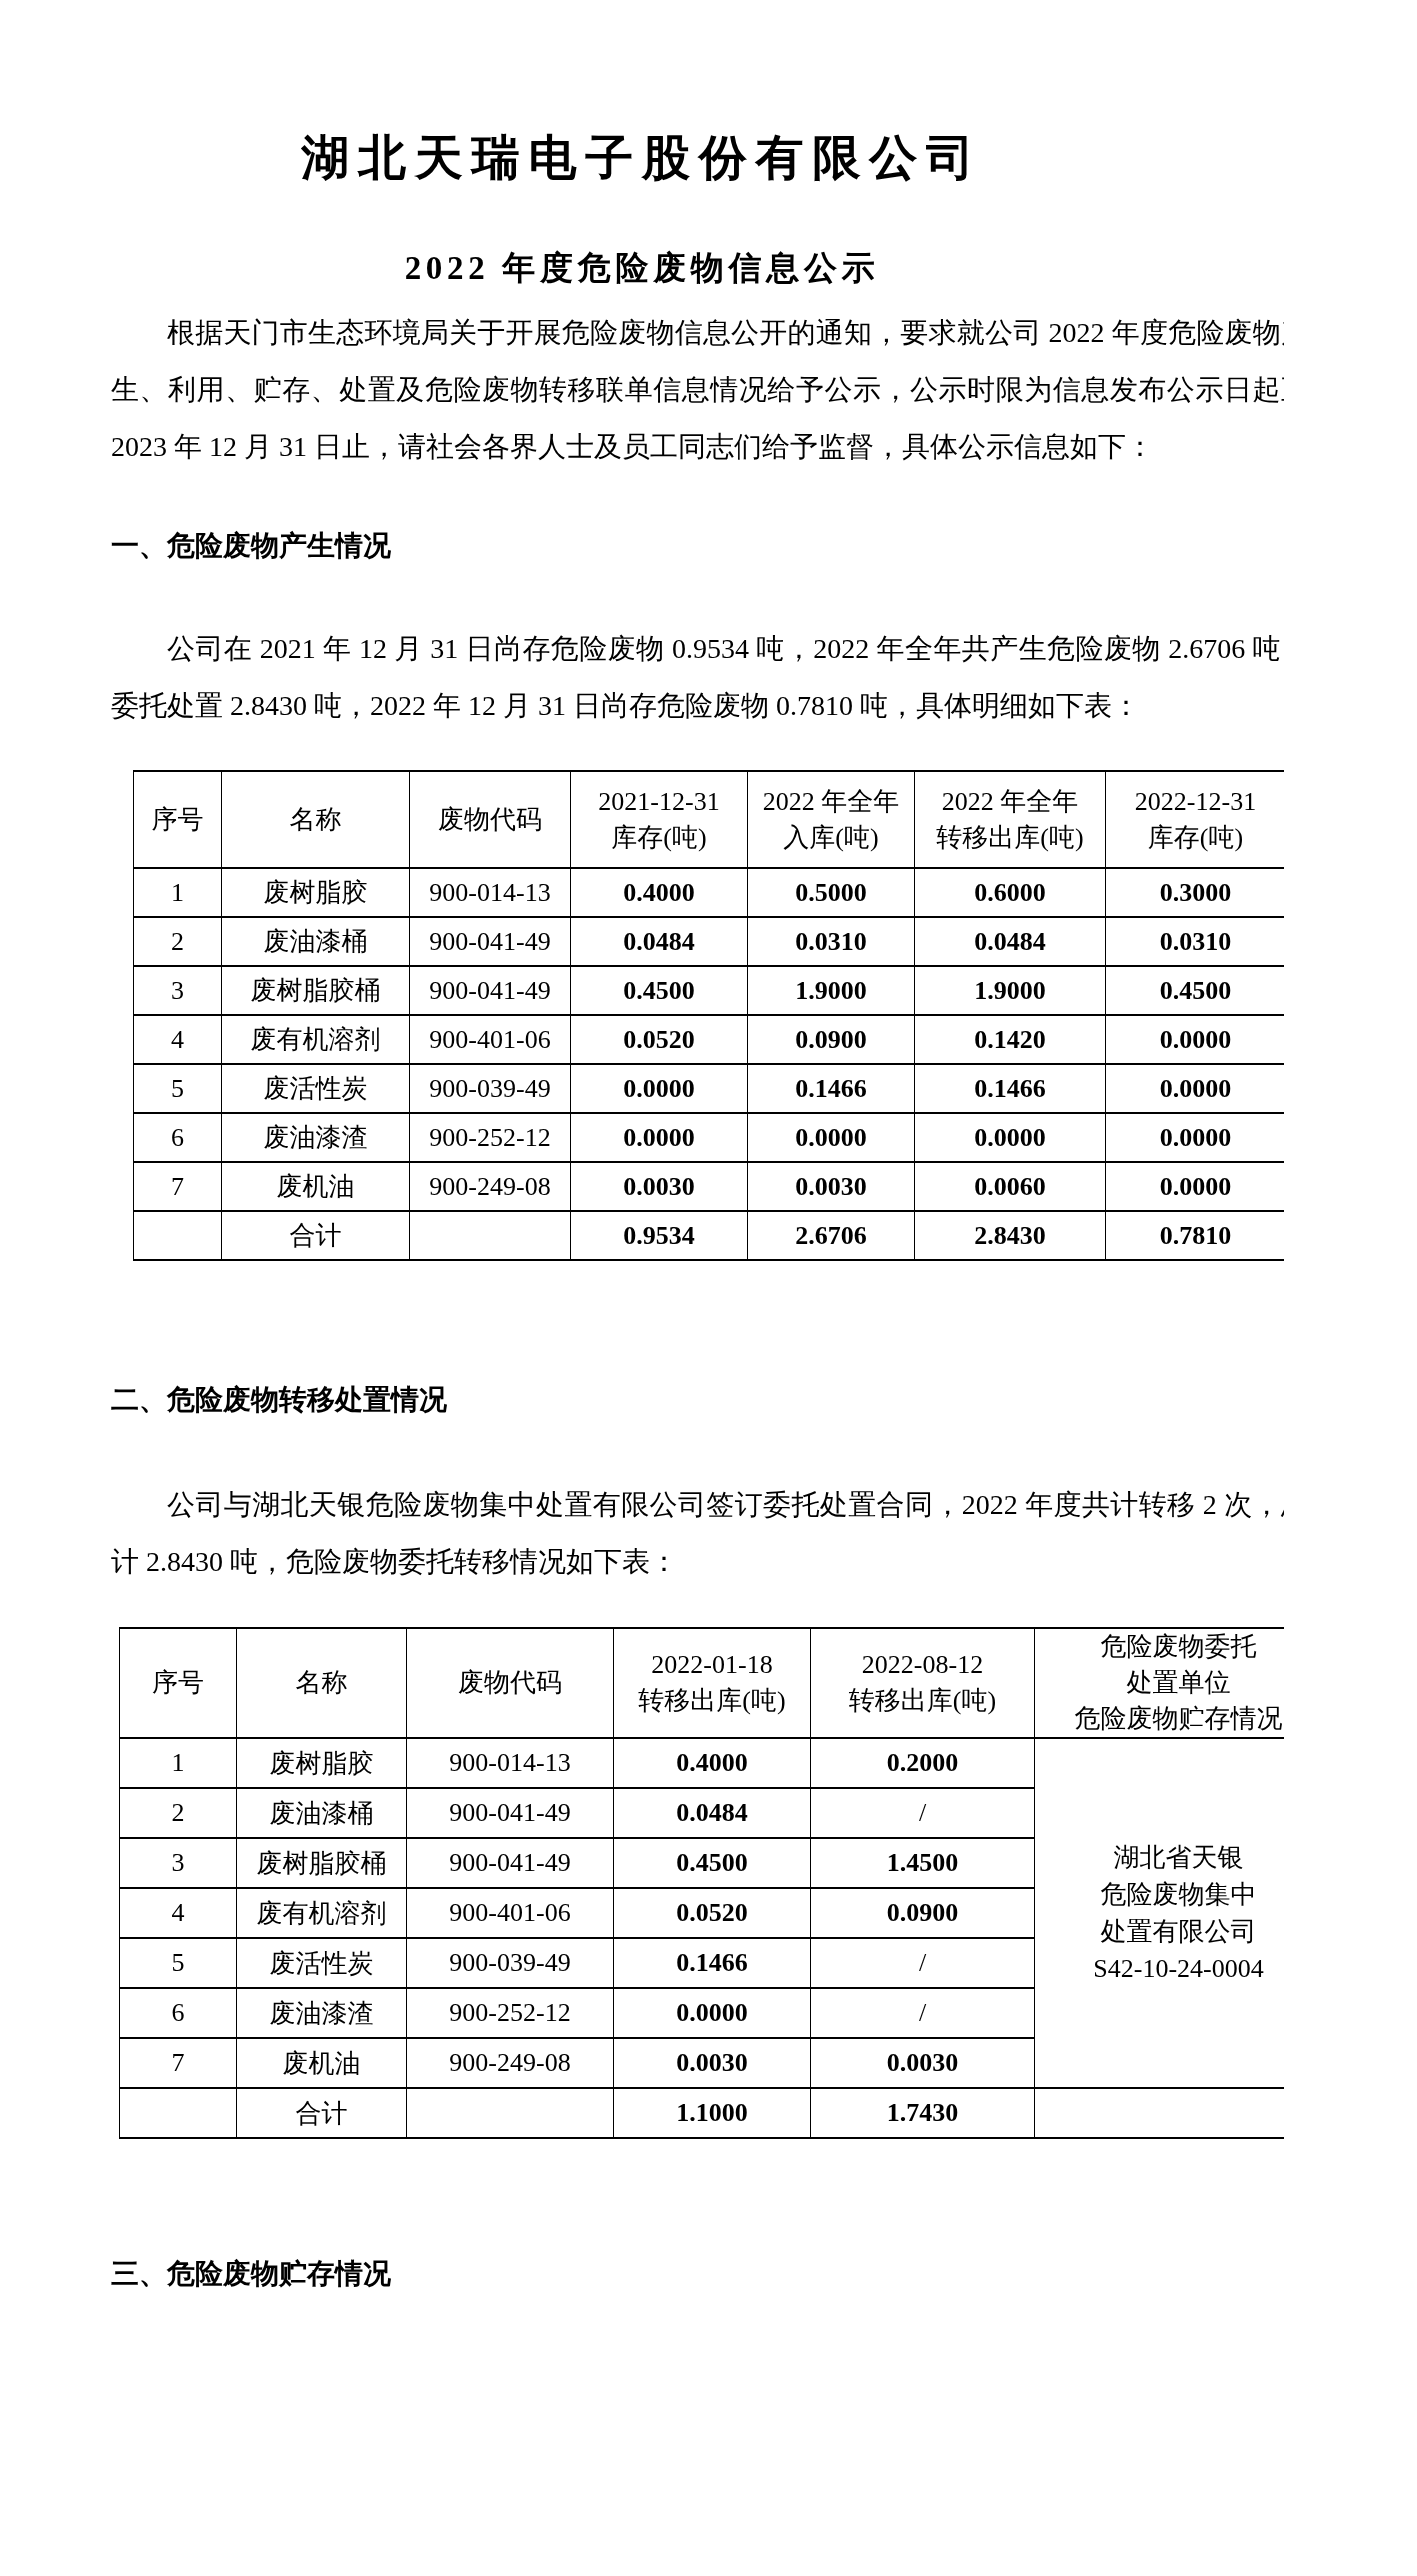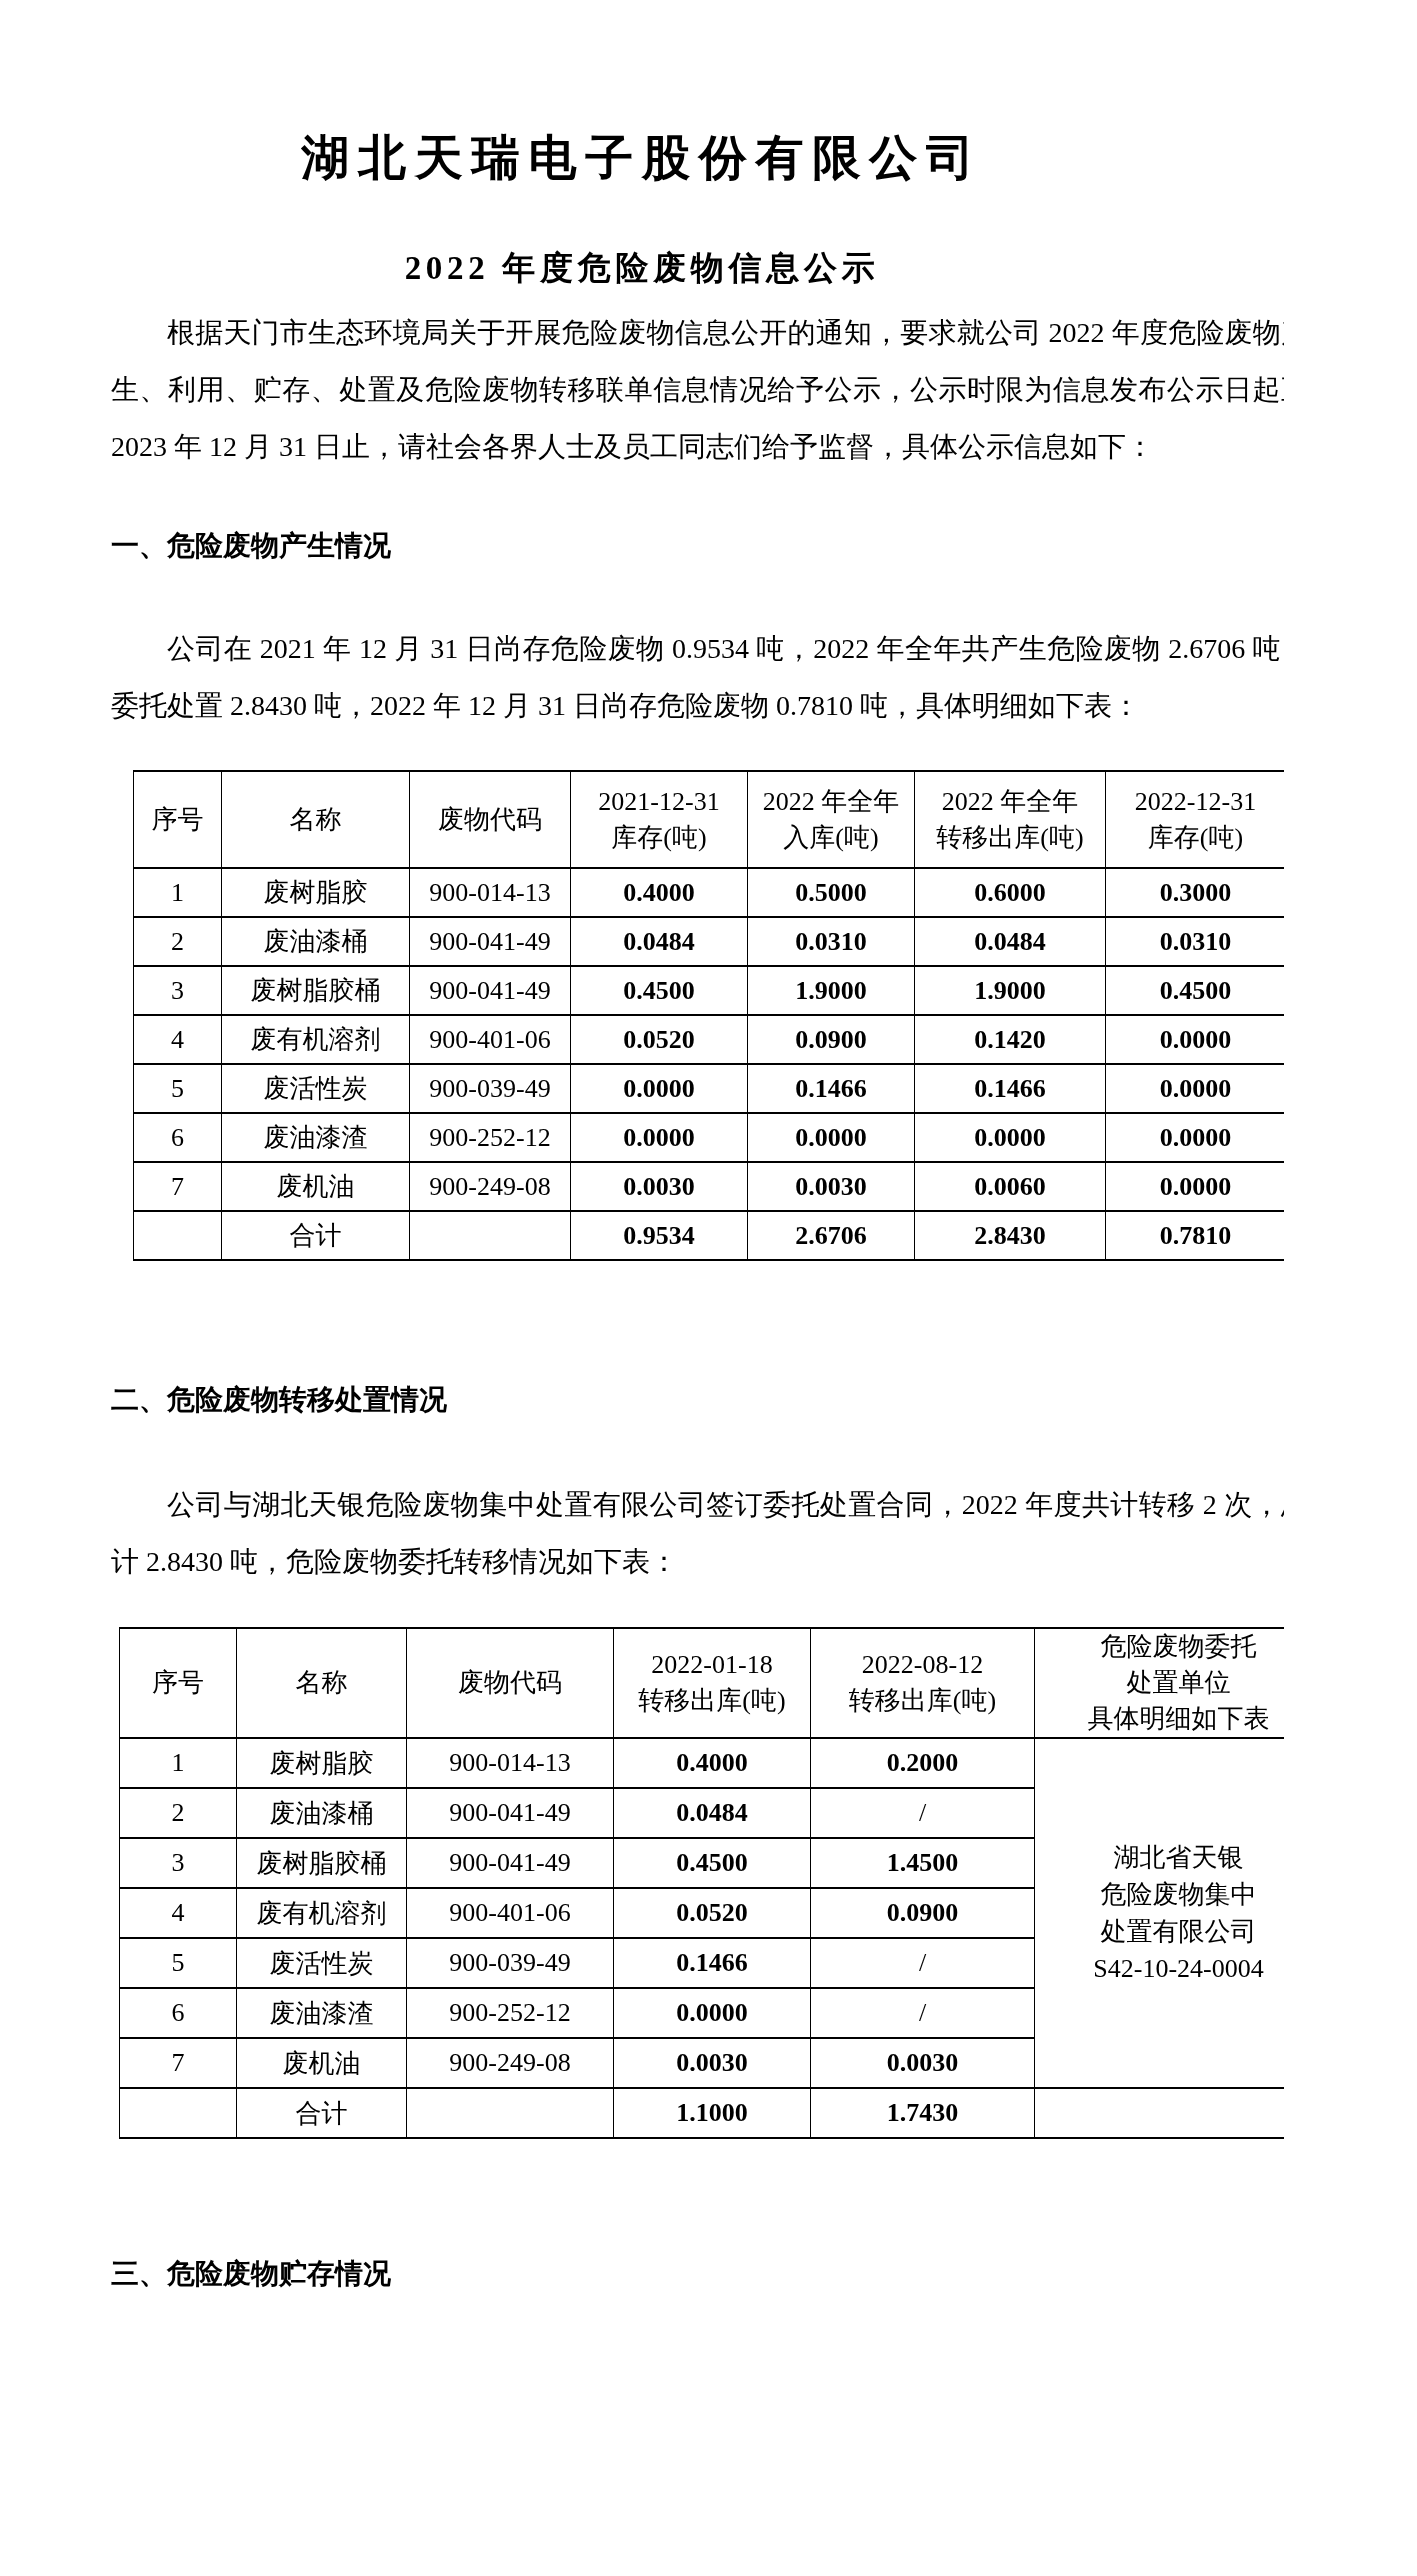--- a/index.html
+++ b/index.html
@@ -225,21 +225,21 @@
             <div>2022-01-18</div>
             <div>转移出库(吨)</div>
           </td>
       <td class="hd">
             <div>2022-08-12</div>
             <div>转移出库(吨)</div>
           </td>
       <td class="hd">
             <div>危险废物委托</div>
             <div>处置单位</div>
-            <div>具体明细如下表</div>
+            <div>危险废物贮存情况</div>
           </td>
     </tr>
     <tr style="height:50px">
       <td>1</td>
       <td>废树脂胶</td>
       <td>900-014-13</td>
       <td class="num ra">0.4000</td>
       <td class="num">0.2000</td>
       <td rowspan="7" class="merged">
         <div>湖北省天银</div>

